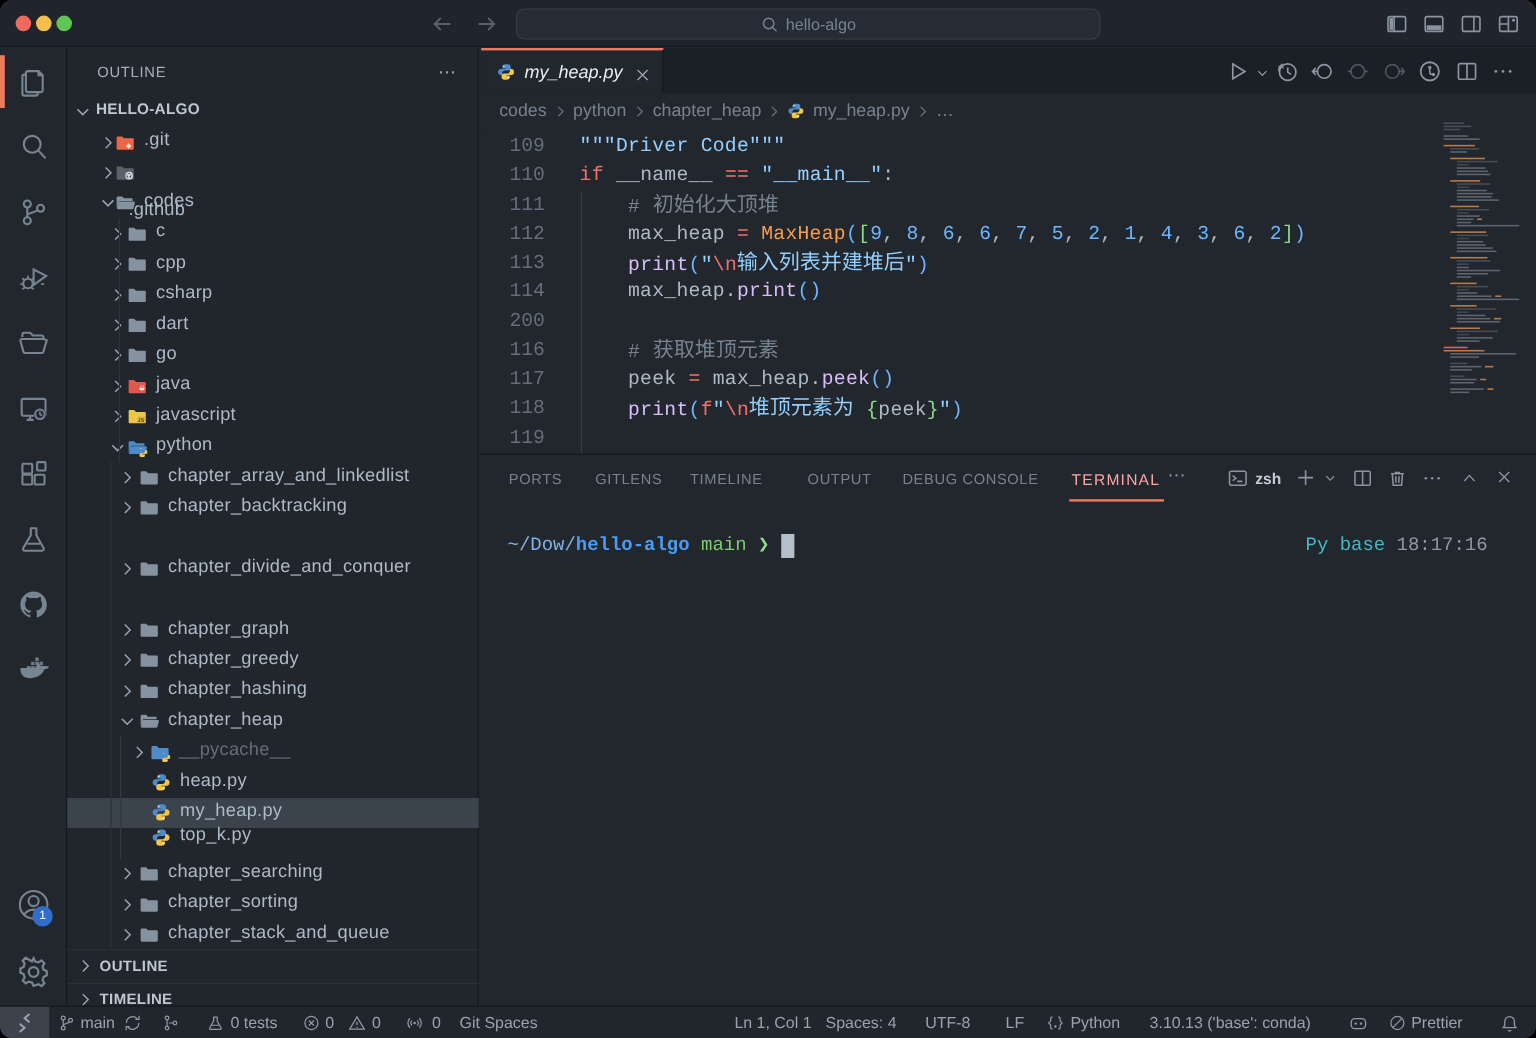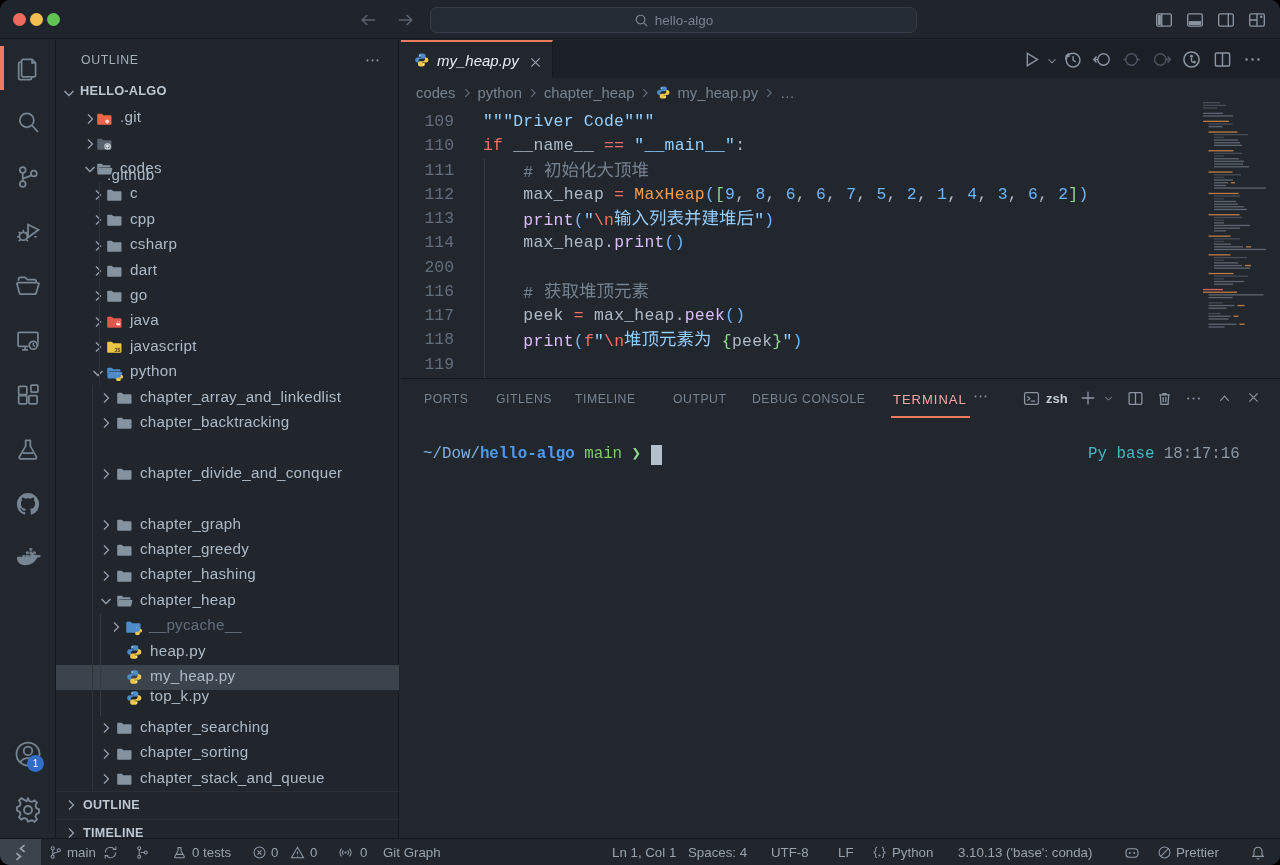--- a/index.html
+++ b/index.html
@@ -700,21 +700,21 @@
 <svg class="abs" style="left:290px;top:6px" width="15" height="15" viewBox="0 0 16 16" fill="none" stroke="#8e99a5" stroke-width="1.1">
         <path d="M8 2.5 14.5 13.5H1.5L8 2.5Z"></path>
         <path d="M8 6.8v3M8 11.4v.8" stroke-width="1.2"></path>
       </svg>
 <div class="sb" style="left:310px">0</div>
 <svg class="abs" style="left:338px;top:6px" width="15" height="15" viewBox="0 0 16 16" fill="none" stroke="#8e99a5" stroke-width="1.1">
         <path d="M5.7 5.7a3.3 3.3 0 0 0 0 4.6M10.3 5.7a3.3 3.3 0 0 1 0 4.6M3.8 3.8a6 6 0 0 0 0 8.4M12.2 3.8a6 6 0 0 1 0 8.4"></path>
         <circle cx="8" cy="8" r="1.2" fill="#8e99a5" stroke="none"></circle>
       </svg>
 <div class="sb" style="left:360px">0</div>
-<div class="sb" style="left:383px">Git Graph</div>
+<div class="sb" style="left:383px">Git Spaces</div>
 <div class="sb" style="left:612px">Ln 1, Col 1</div>
 <div class="sb" style="left:688px">Spaces: 4</div>
 <div class="sb" style="left:771px">UTF-8</div>
 <div class="sb" style="left:838px">LF</div>
 <svg class="abs" style="left:872px;top:6px" width="15" height="15" viewBox="0 0 16 16" fill="none" stroke="#8e99a5" stroke-width="1.1">
         <path d="M5.5 2.5c-1.2 0-1.7.6-1.7 1.7v1.6c0 .9-.4 1.6-1.5 1.7v1c1.1.1 1.5.8 1.5 1.7v1.6c0 1.1.5 1.7 1.7 1.7M10.5 2.5c1.2 0 1.7.6 1.7 1.7v1.6c0 .9.4 1.6 1.5 1.7v1c-1.1.1-1.5.8-1.5 1.7v1.6c0 1.1-.5 1.7-1.7 1.7"></path>
         <circle cx="8" cy="11.2" r="1.1" fill="#8e99a5" stroke="none"></circle>
       </svg>
 <div class="sb" style="left:892px">Python</div>
 <div class="sb" style="left:958px">3.10.13 ('base': conda)</div>

